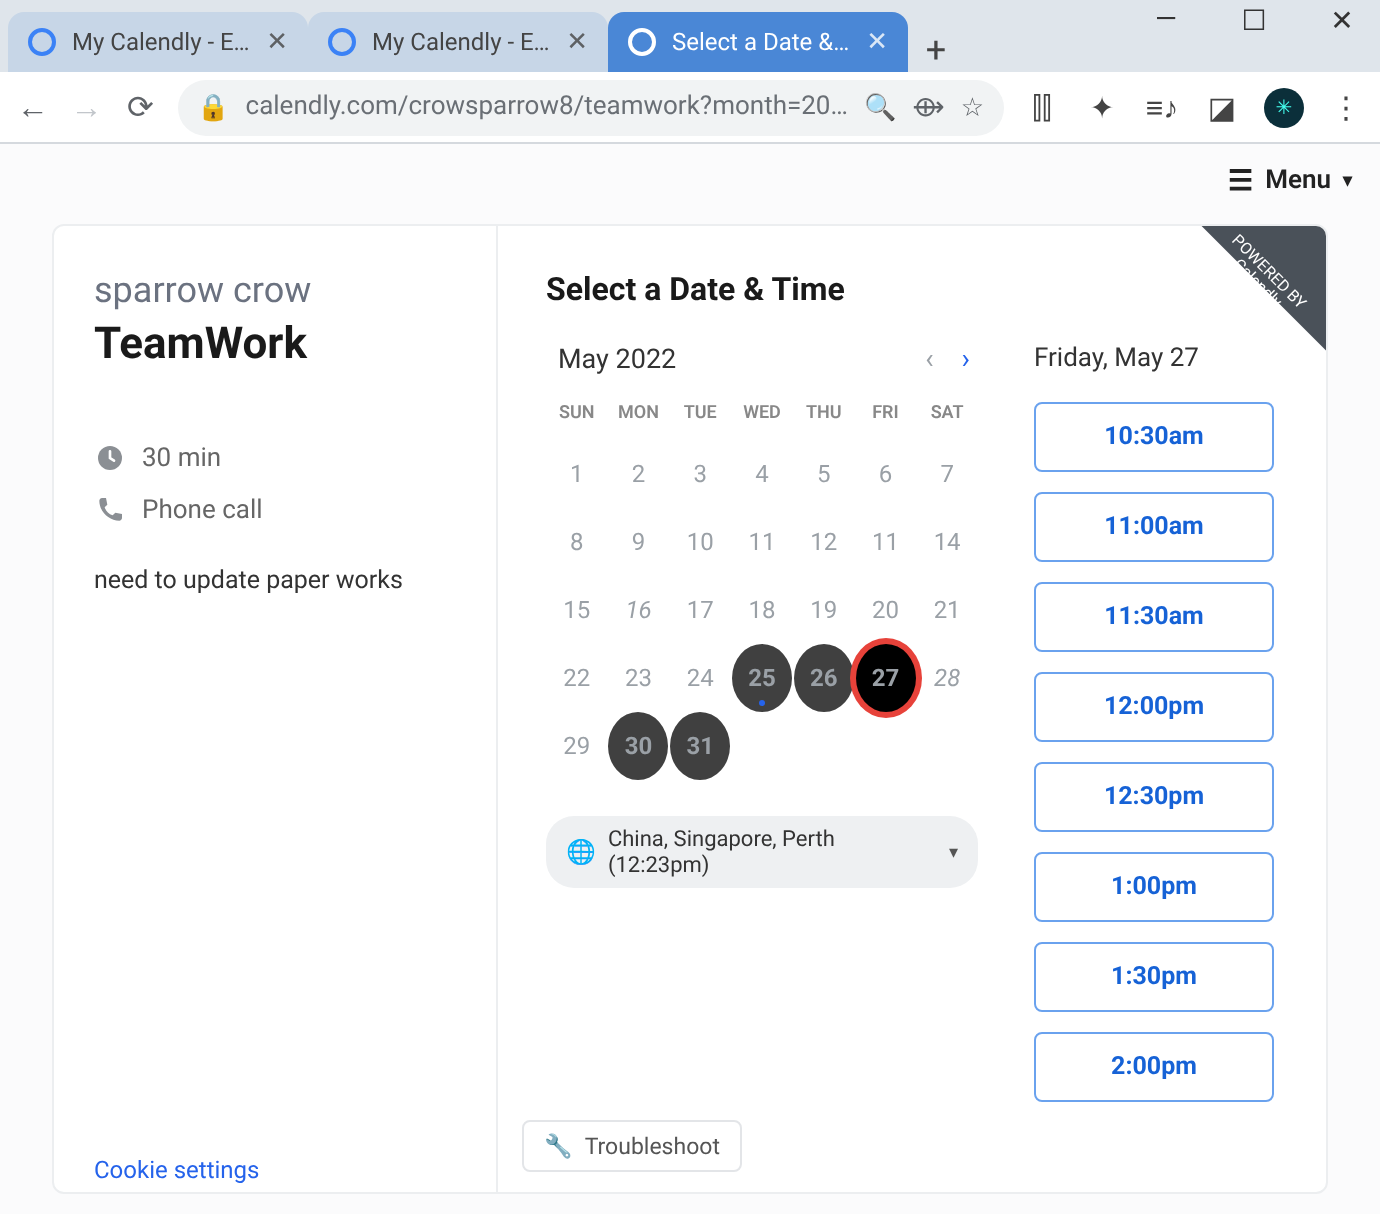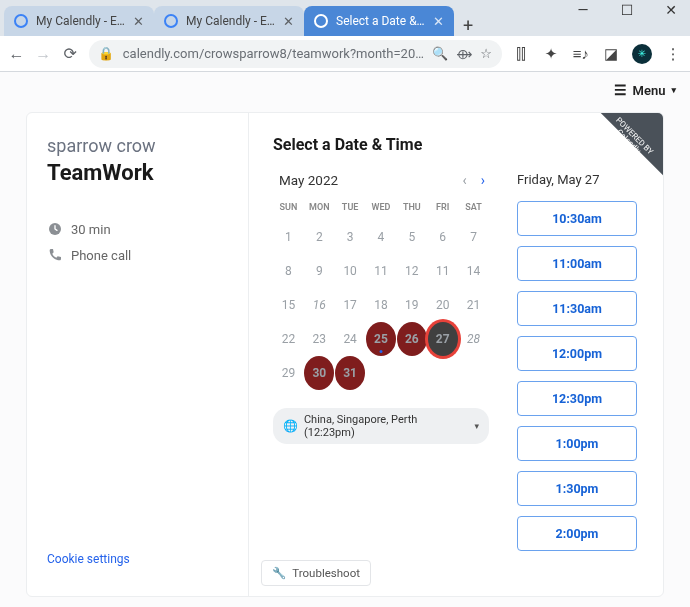--- a/index.html
+++ b/index.html
@@ -85,41 +85,41 @@
     width: 222px; border-right: 1px solid #eceef0;
     padding: 22px 20px;
     display: flex; flex-direction: column;
     position: relative;
   }
   .host { font-size: 18px; color: #6b7280; margin-bottom: 4px; }
   .event-title { font-size: 22px; font-weight: 700; color: #1a1a1a; margin-bottom: 36px; }
   .meta-row { display: flex; align-items: center; gap: 8px; font-size: 13px; color: #666; margin-bottom: 10px; }
   .meta-icon { width: 16px; height: 16px; color: #888; display: inline-flex; align-items:center; justify-content:center; }
   .desc { font-size: 12.5px; color: #333; margin-top: 10px; }
-  .cookie { position: absolute; bottom: 30px; left: 20px; font-size: 12px; color: #2563eb; }
+  .cookie { position: absolute; bottom: 4px; left: 20px; font-size: 12px; color: #2563eb; }
   .card-right {
     flex: 1; padding: 22px 20px 10px 24px; position: relative; display: flex; flex-direction: column;
   }
   .right-title { font-size: 16px; font-weight: 700; color: #1a1a1a; margin-bottom: 18px; }
   .calpick { display: flex; gap: 28px; flex:1; overflow: hidden; }
   .calendar { width: 216px; }
   .cal-head { display: flex; align-items: center; justify-content: space-between; margin-bottom: 10px; }
   .cal-month { font-size: 13.5px; color: #333; padding-left: 6px; }
   .cal-navs { display: flex; gap: 14px; color: #9aa0a6; font-size: 14px; padding-right: 4px;}
   .cal-navs .next { color: #2563eb; }
   .dow, .wk { display: grid; grid-template-columns: repeat(7, 1fr); text-align: center; }
   .dow div { font-size: 9px; color: #888; font-weight: 600; padding: 4px 0 8px; }
   .wk div {
     font-size: 12px; color: #9aa0a6; height: 34px; display:flex; align-items:center; justify-content:center;
     position: relative;
   }
-  .day-avail { background: #7f1d1d; color: #2563eb; font-weight: 700; border-radius: 50%; width: 30px; height: 30px; margin: 2px auto; }
+  .day-avail { background: #404040; color: #2563eb; font-weight: 700; border-radius: 50%; width: 30px; height: 30px; margin: 2px auto; }
   .day-today-dot::after { content:""; position:absolute; bottom:3px; left:50%; transform:translateX(-50%); width:3px; height:3px; background:#2563eb; border-radius:50%; }
   .day-selected {
-    background: #404040; color: #fff; font-weight: 700; border-radius: 50%;
+    background: #000000; color: #fff; font-weight: 700; border-radius: 50%;
     width: 30px; height: 30px; margin: 2px auto;
     box-shadow: 0 0 0 3px #e7423a;
   }
   .tz-pill {
     display: inline-flex; align-items: center; gap: 6px;
     background: #eef0f2; border-radius: 14px; padding: 5px 10px;
     font-size: 11px; color: #333; margin-top: 18px;
   }
   .tz-pill .globe { font-size: 12px; }
   .tz-pill .caret { font-size: 9px; color: #555; }
@@ -228,20 +228,21 @@
         <span>30 min</span>
       </div>
       <div class="meta-row">
         <span class="meta-icon">
           <svg viewBox="0 0 24 24" width="16" height="16" fill="#8b8f94">
               <path d="M6 3c-1 0-2 1-2 2 0 8 7 15 15 15 1 0 2-1 2-2v-3l-5-1-2 2c-3-1-5-3-6-6l2-2-1-5H6z"></path>
             </svg>
         </span>
         <span>Phone call</span>
       </div>
+      <div class="desc">need to update paper works</div>
       <div class="cookie">Cookie settings</div>
     </div>
 
     <div class="card-right">
       <div class="right-title">Select a Date &amp; Time</div>
 
       <div class="calpick">
 
         <div class="calendar">
           <div class="cal-head">

